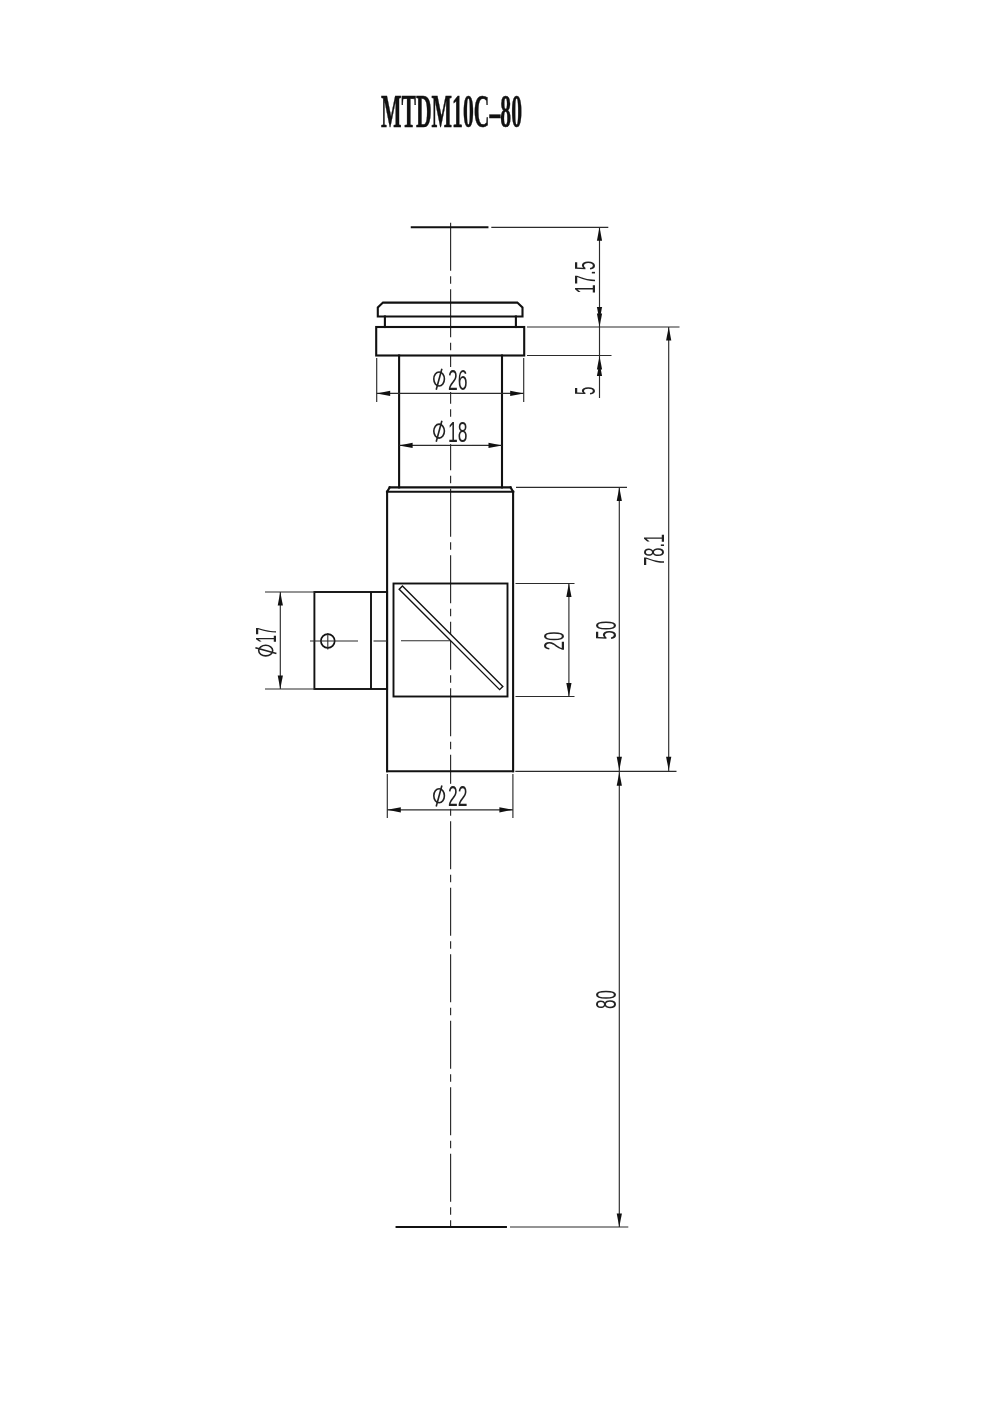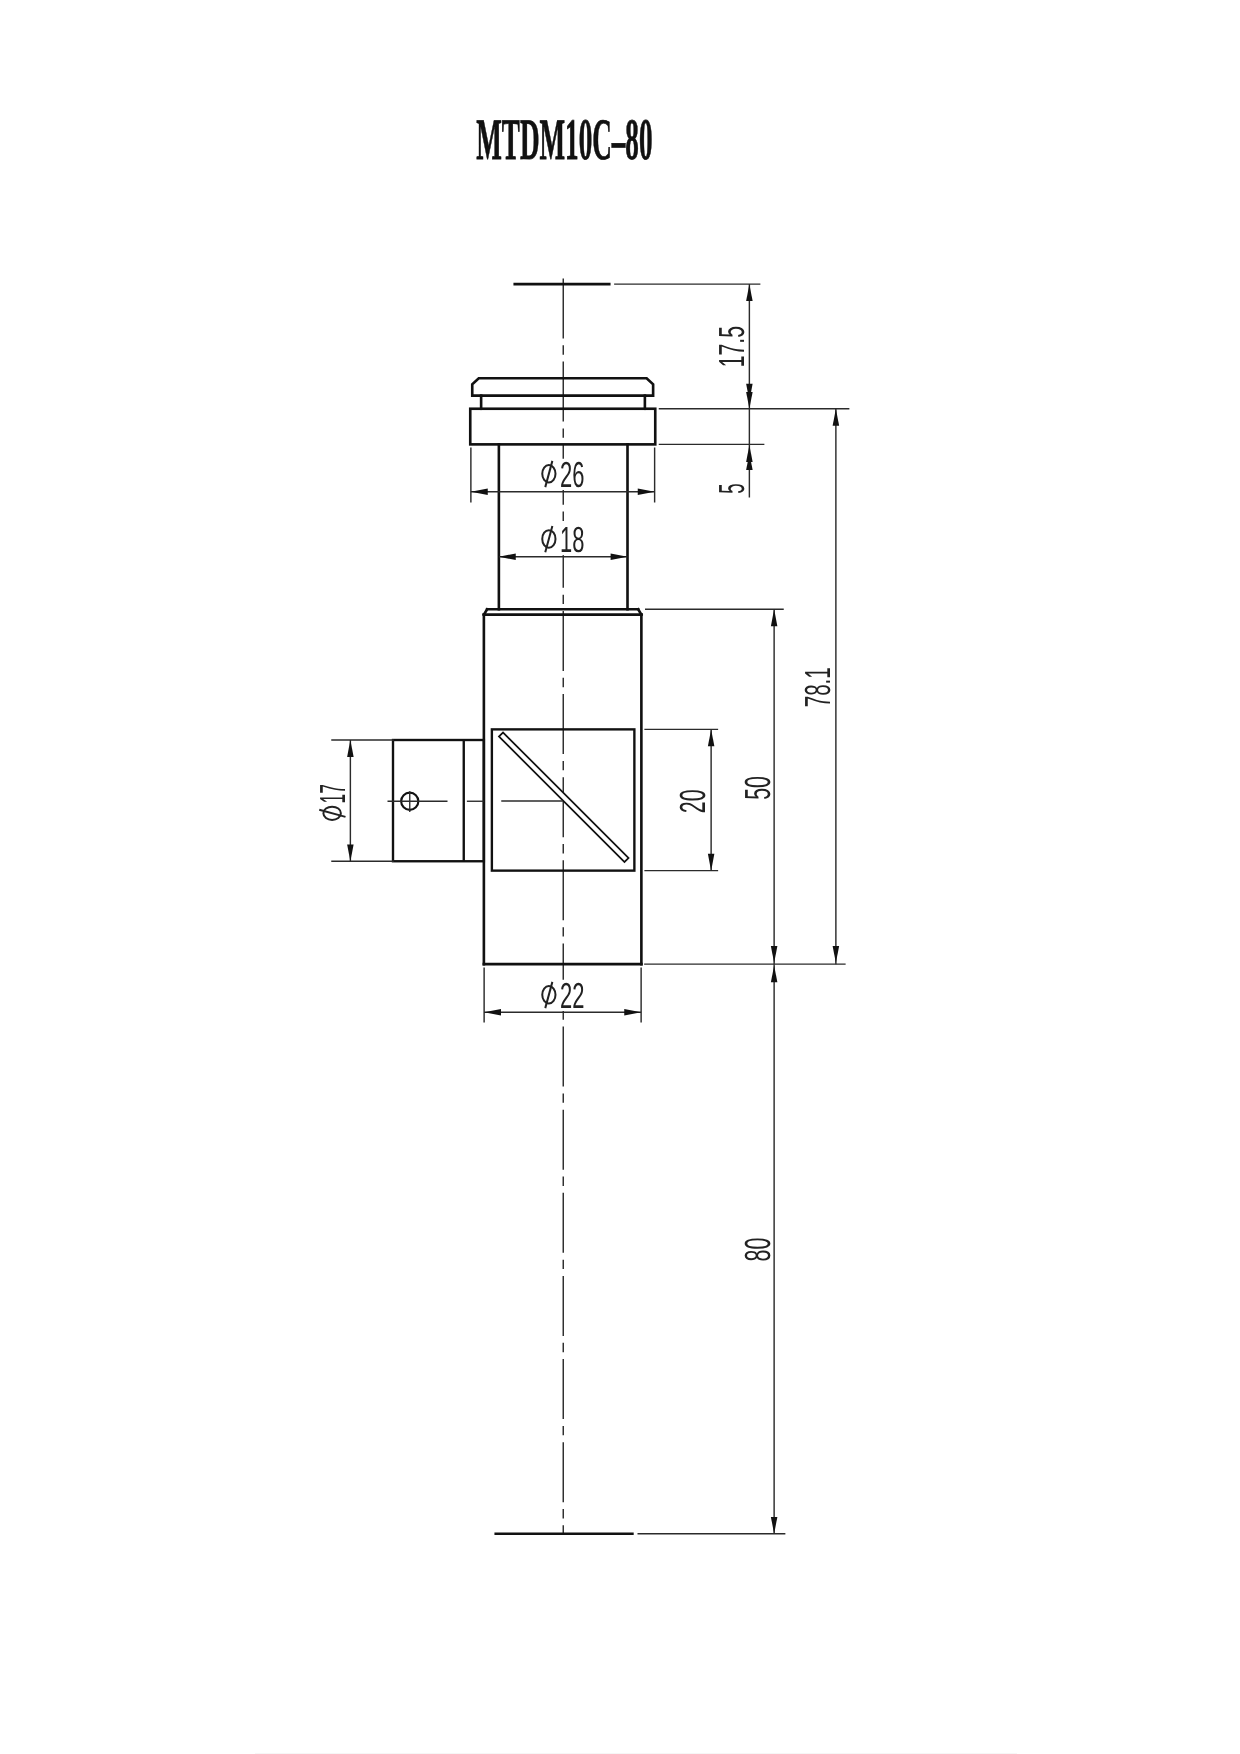--- a/index.html
+++ b/index.html
@@ -1,16 +1,16 @@
 <!DOCTYPE html>
 <html><head>
 <meta charset="utf-8">
 <style>
 html,body{margin:0;padding:0;background:#ffffff;}
-#page{width:992px;height:1403px;position:relative;background:#e5e5e5;overflow:hidden;transform:translateZ(0);will-change:transform;}
+#page{width:992px;height:1403px;position:relative;background:#d946ef;overflow:hidden;transform:translateZ(0);will-change:transform;}
 text{font-family:"Liberation Sans",sans-serif;fill:#222;}
 .ttl{font-family:"Liberation Serif",serif;fill:#111;}
 </style>
 </head>
 <body>
 <div id="page">
 <svg width="992" height="1403" viewBox="0 0 992 1403">
 <rect x="0" y="0" width="992" height="1403" fill="#fff"></rect>
 
 <text class="ttl" x="381" y="127" font-size="47" font-weight="bold" stroke="#111" stroke-width="0.6" textLength="141" lengthAdjust="spacingAndGlyphs">MTDM10C–80</text>

